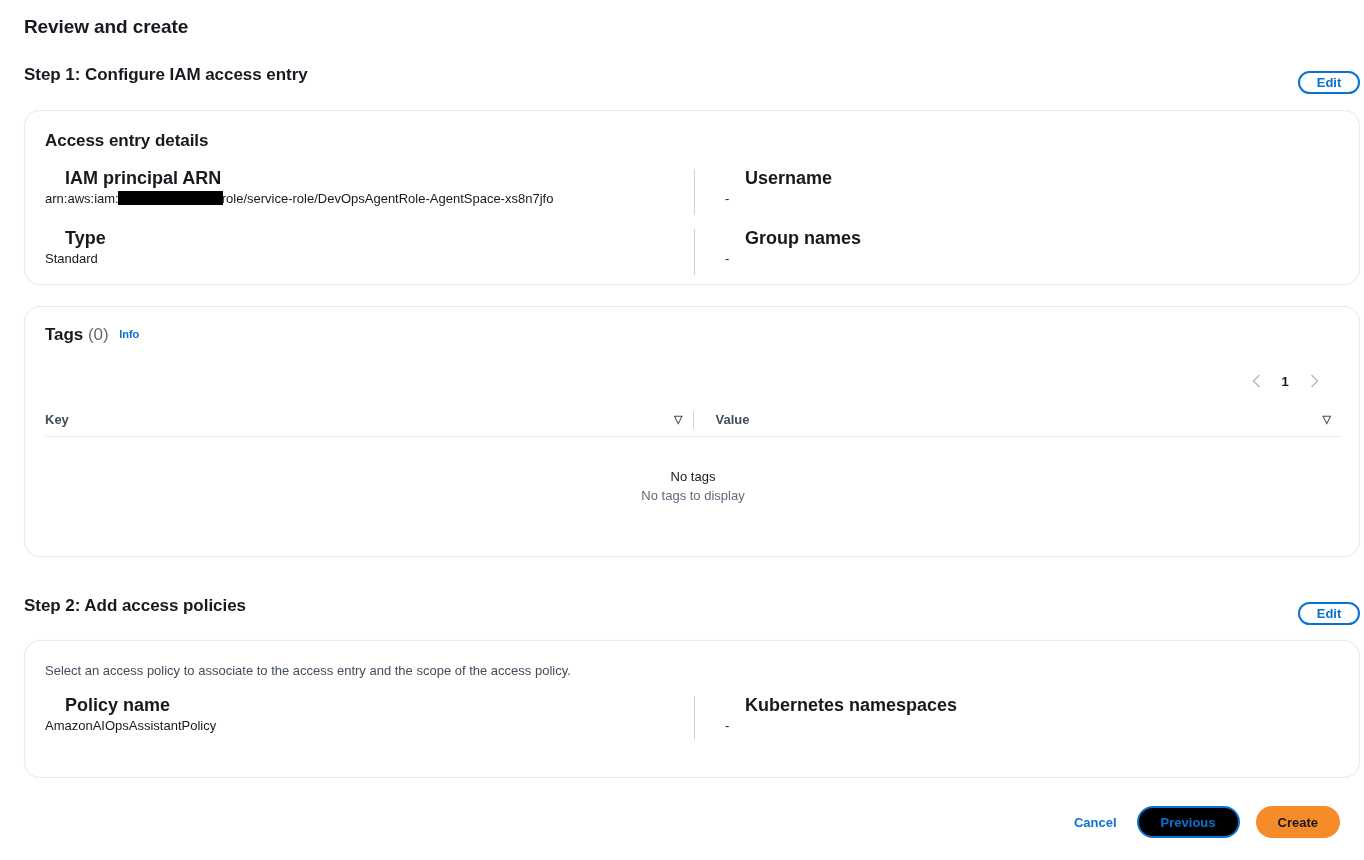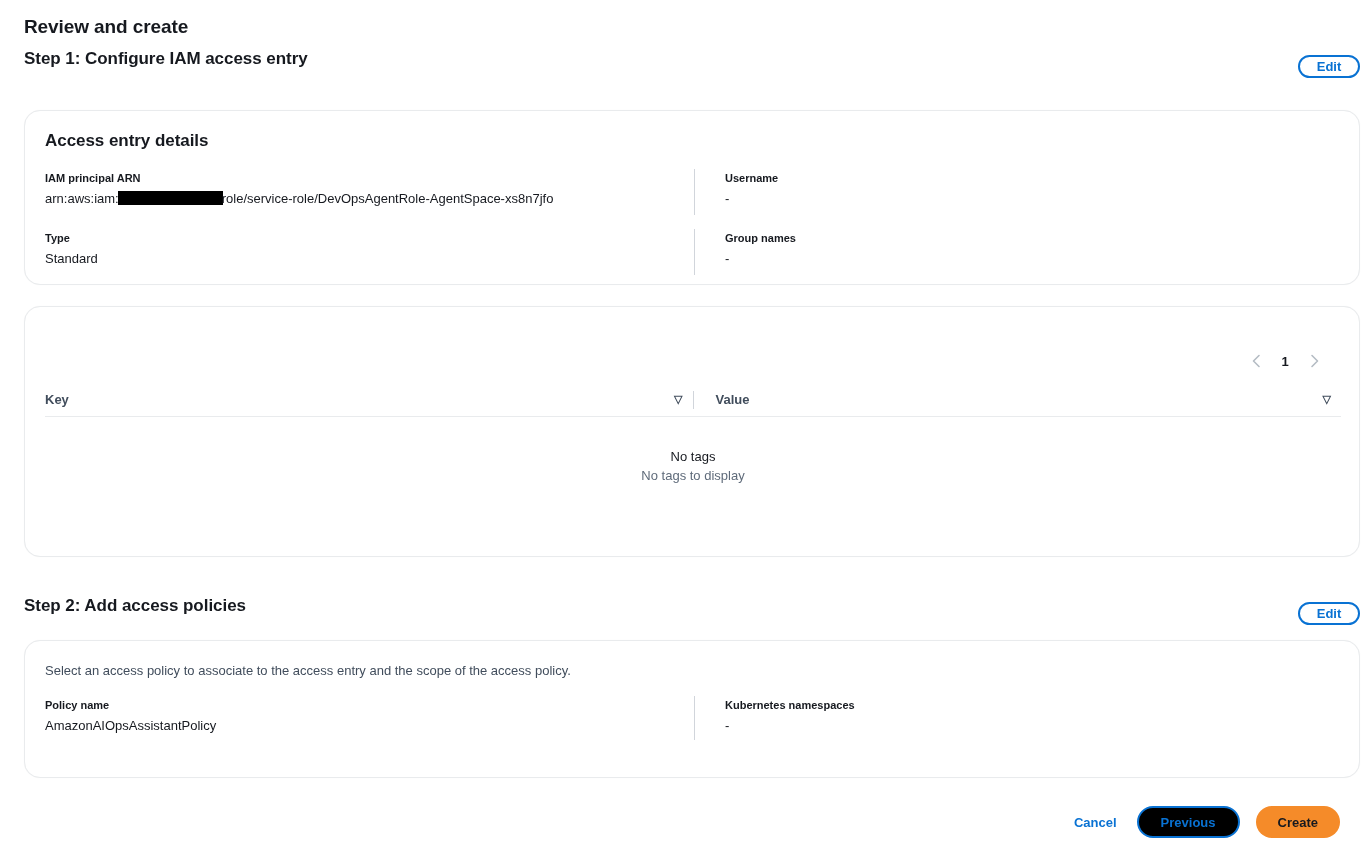--- a/index.html
+++ b/index.html
@@ -111,24 +111,25 @@
     position: relative;
     display: grid;
     grid-template-columns: 649px 1px 1fr;
     column-gap: 0;
   }
 
   .kv-cell { padding-right: 20px; }
   .kv-cell.right { padding-left: 30px; }
 
   .kv-label {
-    font-size: 11px;
+    font-size: 18px;
     font-weight: 700;
     color: #16191f;
     line-height: 18px;
+    margin-left: 20px;
   }
   .kv-value {
     font-size: 13px;
     color: #16191f;
     line-height: 20px;
     margin-top: 2px;
     word-break: break-all;
   }
   .kv-divider {
     width: 1px;
@@ -261,21 +262,21 @@
     cursor: pointer;
   }
 </style>
 </head>
 <body>
 
 <div class="page">
 
   <div class="page-title">Review and create</div>
 
-  <div class="step-header" style="top:44px;">
+  <div class="step-header" style="top:60px;">
     <div class="step-title">Step 1: Configure IAM access entry</div>
     <button class="btn-edit">Edit</button>
   </div>
 
   <div class="card" style="top:110px; height:175px; padding:20px 16px 18px 20px;">
 
     <div class="card-title">Access entry details</div>
 
     <div class="kv-grid" style="margin-top:18px;">
 
@@ -298,20 +299,25 @@
         <div class="kv-label">Group names</div>
         <div class="kv-value">-</div>
       </div>
 
     </div>
   </div>
 
   <div class="card" style="top:306px; height:251px; padding:18px 16px 16px 20px;">
 
     <div>
+      <div class="card-title">
+        <span>Tags</span>
+        <span class="count">(0)</span>
+        <a class="info-link">Info</a>
+      </div>
     </div>
 
     <div class="pagination" style="margin-top:22px; padding-right:16px;">
       <button class="pg-btn">
         <svg width="11" height="14" viewBox="0 0 11 14" fill="none">
           <path d="M8 1.5 L2.5 7 L8 12.5" stroke="currentColor" stroke-width="1.6" stroke-linecap="round" stroke-linejoin="round"></path>
         </svg>
       </button>
       <button class="pg-num">1</button>
       <button class="pg-btn">

